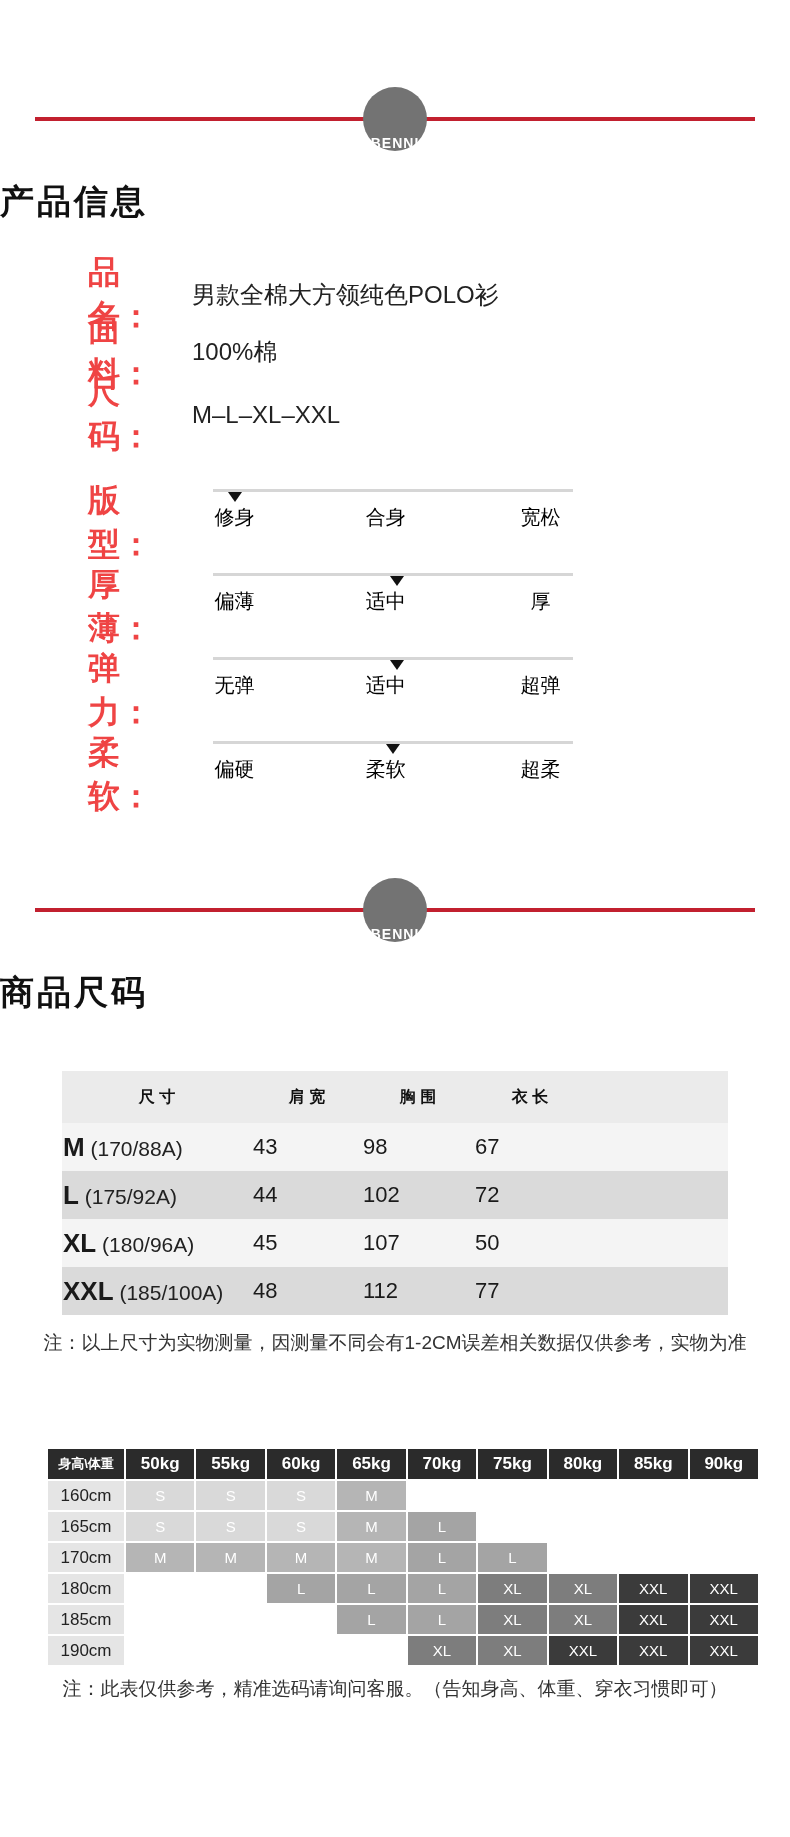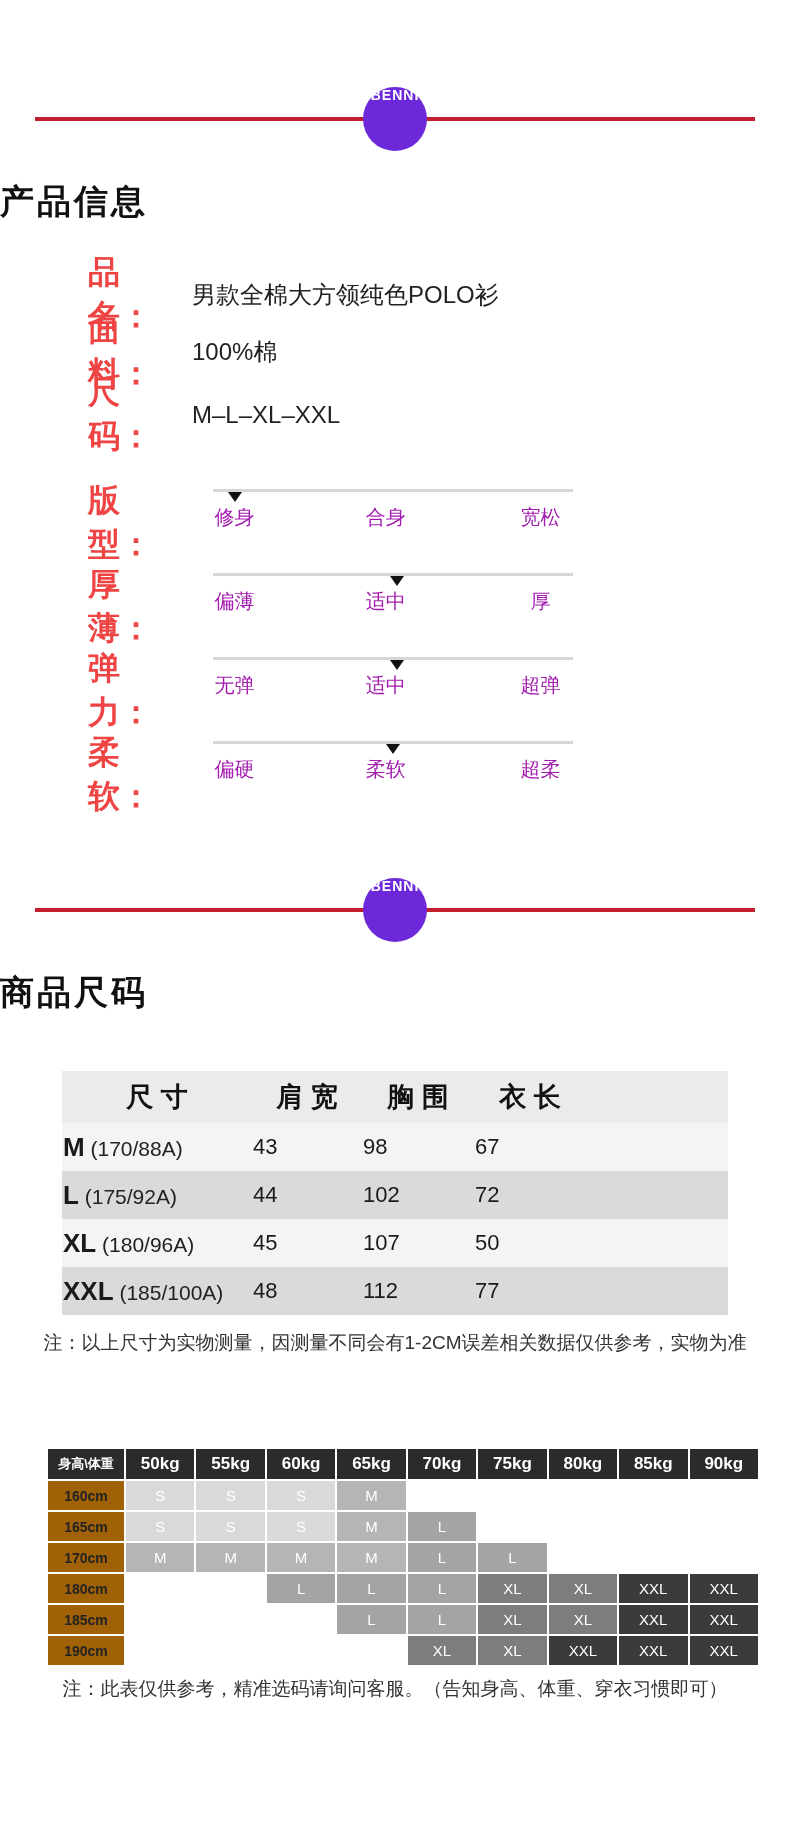--- a/index.html
+++ b/index.html
@@ -5,22 +5,22 @@
   html,body{margin:0;padding:0;}
   body{
     width:790px;height:1837px;background:#ffffff;overflow:hidden;
     font-family:"Liberation Sans","DejaVu Sans",sans-serif;color:#1a1a1a;
   }
   
   .divider{position:relative;height:64px;margin:0 35px;}
   .divider .line{position:absolute;top:30px;left:0;right:0;height:4px;background:#c2202f;}
   .divider .logo{
     position:absolute;left:50%;top:0;transform:translateX(-50%);
-    width:64px;height:64px;border-radius:50%;background:#6d28d9;
-    display:flex;align-items:flex-start;justify-content:center;
+    width:64px;height:64px;border-radius:50%;background:#737373;
+    display:flex;align-items:flex-end;justify-content:center;
   }
   .divider .logo span{color:#fff;font-size:14px;font-weight:bold;letter-spacing:1px;}
   .d1{margin-top:87px;}
   .d2{margin-top:91px;}
   
   .section-title{margin:28px 0 0;font-size:34px;line-height:44px;
     font-weight:bold;letter-spacing:3px;color:#111;}
   
   .info-list{margin-top:52px;}
   .info-row{display:flex;align-items:center;height:40px;padding-left:88px;}
@@ -30,42 +30,42 @@
   .lbl{width:104px;flex-shrink:0;font-size:32px;font-weight:bold;color:#ef4444;}
   .val{font-size:24px;color:#222;}
   
   .srow{display:flex;align-items:flex-start;height:60px;padding-left:88px;margin-bottom:24px;}
   .srow .lbl{margin-top:4px;}
   .slider{position:relative;margin-left:21px;margin-top:14px;width:360px;}
   .track{height:3px;background:#d6d6d6;}
   .marker{position:absolute;top:3px;transform:translateX(-50%);width:0;height:0;
     border-left:7px solid transparent;border-right:7px solid transparent;border-top:10px solid #111;}
   .ticks{position:relative;height:28px;margin-top:12px;}
-  .tick{position:absolute;top:0;transform:translateX(-50%);font-size:20px;color:#a21caf;white-space:nowrap;}
+  .tick{position:absolute;top:0;transform:translateX(-50%);font-size:20px;color:#000000;white-space:nowrap;}
   .t0{left:6%;} .t1{left:48%;} .t2{left:91%;}
   
   .size-table{border-collapse:collapse;table-layout:fixed;width:666px;margin:57px 0 0 62px;}
   .size-table thead tr{background:#ebebeb;height:52px;}
   .size-table tbody tr{height:48px;}
   .size-table tbody tr:nth-child(odd){background:#f4f4f4;}
   .size-table tbody tr:nth-child(even){background:#dadada;}
-  .size-table th{font-size:27px;font-weight:bold;color:#111;text-align:center;}
+  .size-table th{font-size:16px;font-weight:bold;color:#111;text-align:center;}
   .size-table td{font-size:22px;color:#1a1a1a;text-align:left;}
   .size-table td.c1 b{font-size:26px;}
   .size-table td.c1 .spec{font-size:21px;color:#222;}
   
   .note{margin:0;text-align:center;font-size:19px;line-height:28px;color:#333;}
   .n1{margin-top:14px;}
   .n2{margin-top:8px;}
   
   .matrix{border-collapse:separate;border-spacing:2px;table-layout:fixed;width:714px;margin:90px 0 0 46px;}
   .matrix th{background:#2b2b2b;color:#fff;font-size:17px;font-weight:bold;height:30px;text-align:center;padding:0;}
   .matrix th.corner{font-size:13px;}
   .matrix td{height:29px;text-align:center;padding:0;}
-  .matrix td.hcell{background:#a16207;color:#222;font-size:14px;font-weight:bold;}
+  .matrix td.hcell{background:#e5e5e5;color:#222;font-size:17px;}
   .matrix td.size{color:#fff;font-size:15px;}
 </style>
 </head>
 <body>
 
 <div>
 
   <div class="divider d1">
     <div class="line"></div>
     <div class="logo">

